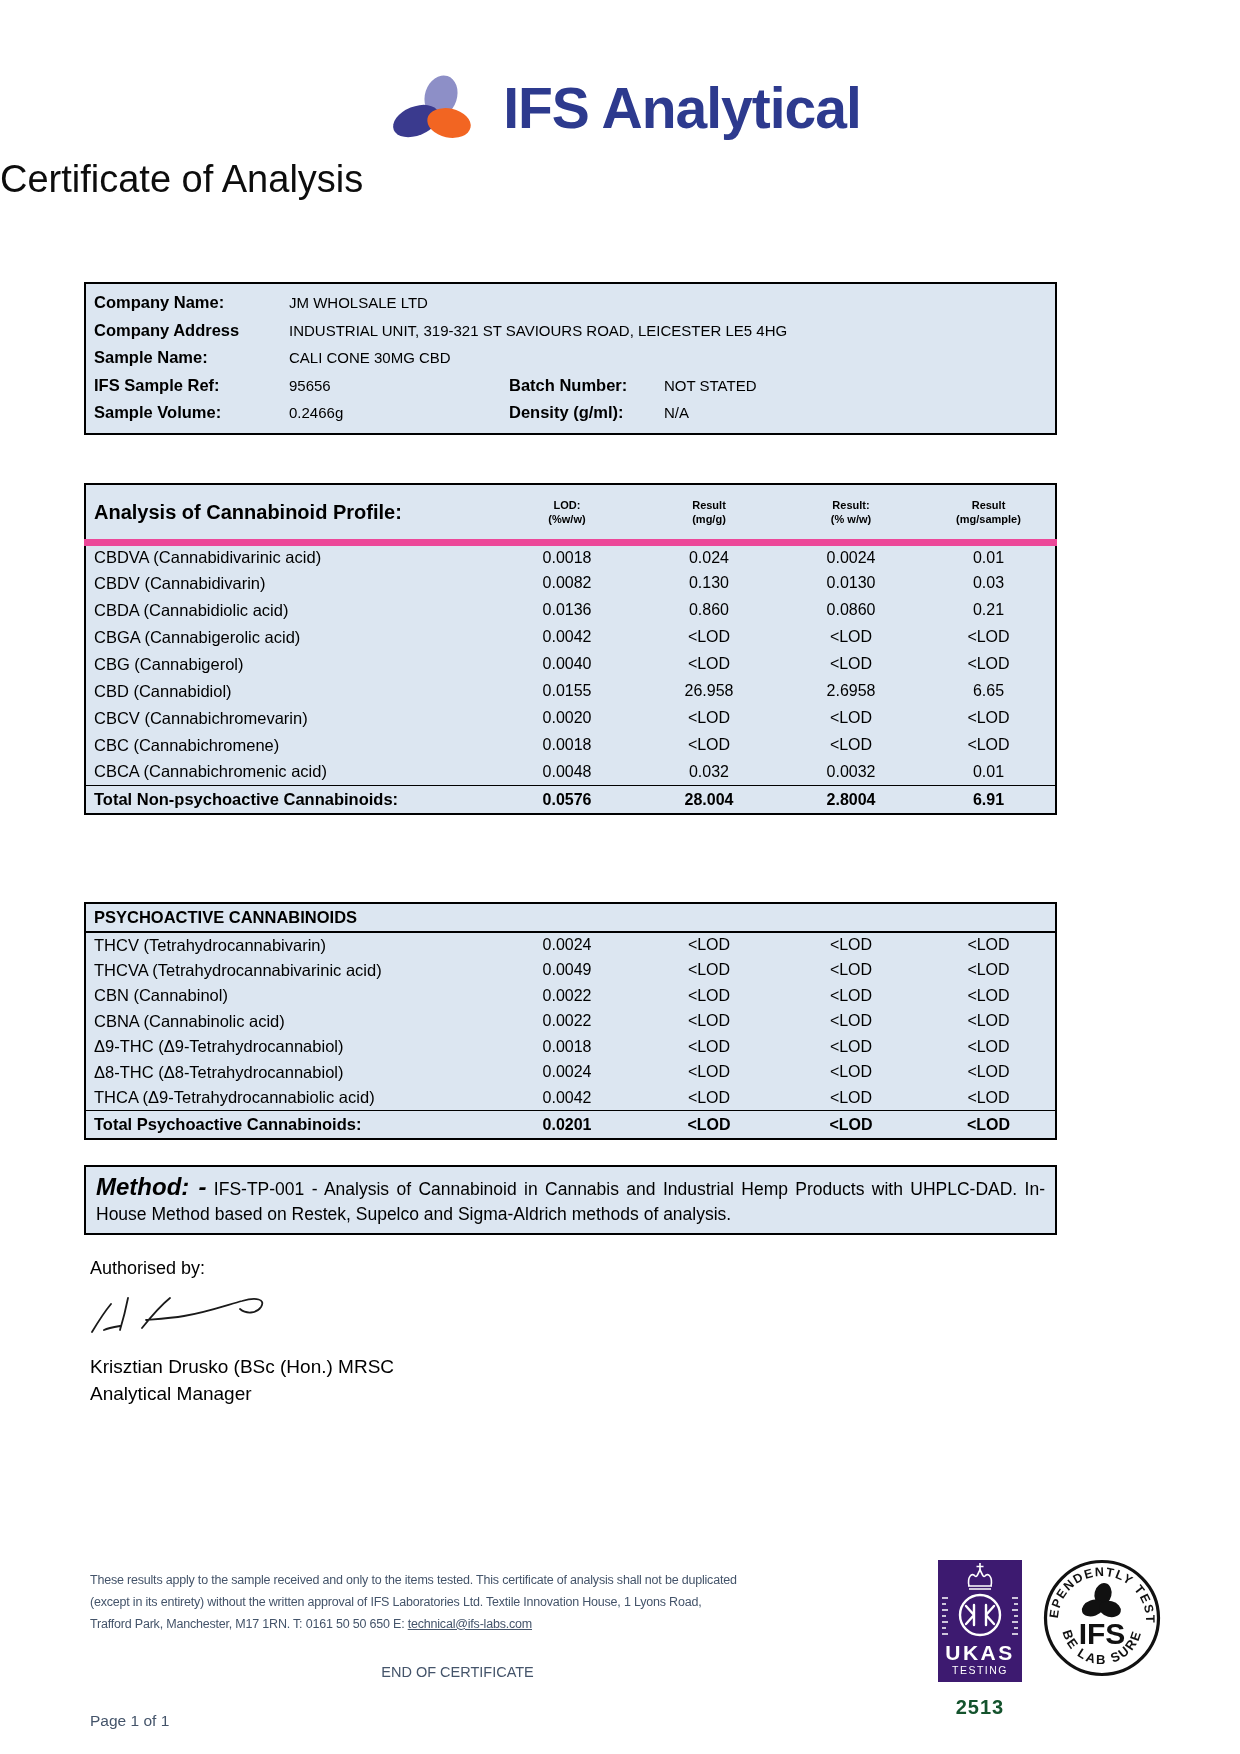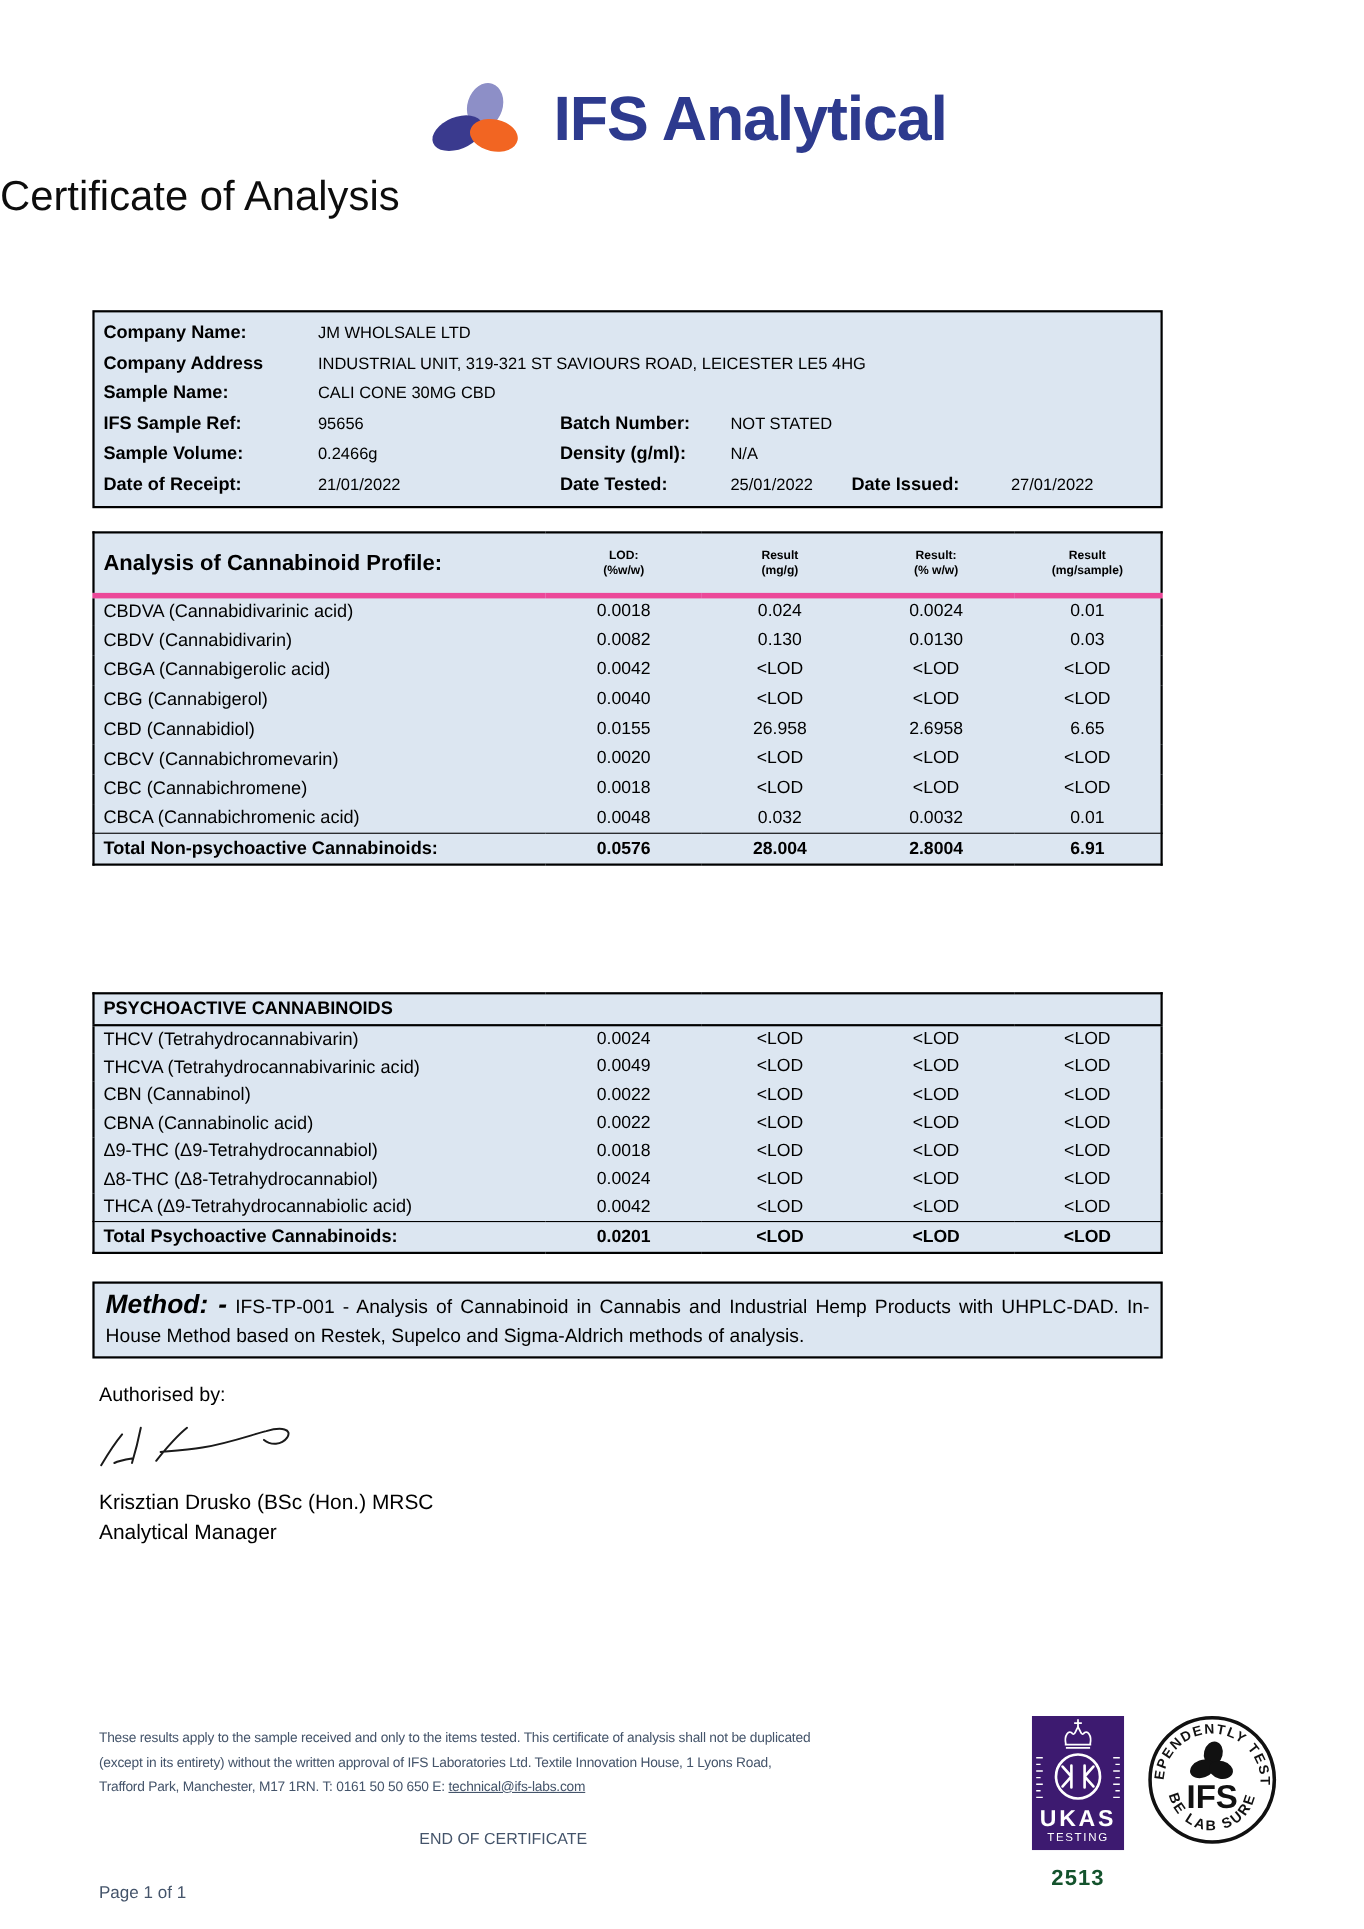--- a/index.html
+++ b/index.html
@@ -17,21 +17,21 @@
   .info-row{display:grid;grid-template-columns:195px 220px 155px 110px 145px 1fr;height:27.5px;align-items:center;font-size:15px;}
   .info-row .lbl{font-weight:bold;font-size:16.5px;}
   .span-rest{grid-column:2/7;}
 
   
   .tbl{position:absolute;left:84px;width:973px;border:2.5px solid #000;background:#dce6f1;
        border-collapse:collapse;table-layout:fixed;}
   #main-tbl{top:483px;}
   #psy-tbl{top:902px;}
   .tbl td,.tbl th{padding:0;vertical-align:middle;}
-  .hdr-row th{border-bottom:5px solid #ec4899;}
+  .hdr-row th{border-bottom:7px solid #ec4899;}
   .hdr-title{font-size:20px;font-weight:bold;text-align:left;padding-left:8px !important;height:54px;}
   .hdr-col{font-weight:bold;font-size:11px;text-align:center;line-height:1.3;}
   .section-row td{font-weight:bold;font-size:16.5px;text-align:left;padding-left:8px !important;
                   height:27px;border-bottom:2.5px solid #000;}
   .name-cell{text-align:left;font-size:16.5px;padding-left:8px !important;}
   .num-cell{text-align:center;font-size:16px;}
   #main-tbl tbody tr{height:27px;}
   #psy-tbl tbody tr{height:25.5px;}
   .total-row td{font-weight:bold;border-top:1.5px solid #000;height:27px;}
 
@@ -92,28 +92,20 @@
       <div></div>
         <div></div>
     </div>
     <div class="info-row">
       <div class="lbl">Sample Volume:</div>
       <div>0.2466g</div>
       <div class="lbl">Density (g/ml):</div>
       <div>N/A</div>
       <div></div>
         <div></div>
-    </div>
-    <div class="info-row">
-      <div class="lbl">Date of Receipt:</div>
-      <div>21/01/2022</div>
-      <div class="lbl">Date Tested:</div>
-      <div>25/01/2022</div>
-      <div class="lbl">Date Issued:</div>
-      <div>27/01/2022</div>
     </div>
   </div>
 
   <table class="tbl" id="main-tbl">
     <colgroup>
         <col style="width:411px">
         <col style="width:142px">
         <col style="width:142px">
         <col style="width:142px">
         <col>
@@ -148,20 +140,27 @@
           <td class="num-cell">0.01</td>
         </tr>
         <tr>
           <td class="name-cell">CBDV (Cannabidivarin)</td>
           <td class="num-cell">0.0082</td>
           <td class="num-cell">0.130</td>
           <td class="num-cell">0.0130</td>
           <td class="num-cell">0.03</td>
         </tr>
         <tr>
+          <td class="name-cell">CBDA (Cannabidiolic acid)</td>
+          <td class="num-cell">0.0136</td>
+          <td class="num-cell">0.860</td>
+          <td class="num-cell">0.0860</td>
+          <td class="num-cell">0.21</td>
+        </tr>
+        <tr>
           <td class="name-cell">CBGA (Cannabigerolic acid)</td>
           <td class="num-cell">0.0042</td>
           <td class="num-cell">&lt;LOD</td>
           <td class="num-cell">&lt;LOD</td>
           <td class="num-cell">&lt;LOD</td>
         </tr>
         <tr>
           <td class="name-cell">CBG (Cannabigerol)</td>
           <td class="num-cell">0.0040</td>
           <td class="num-cell">&lt;LOD</td>

